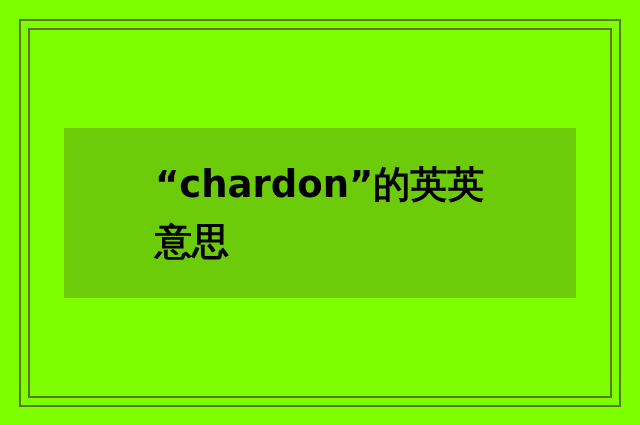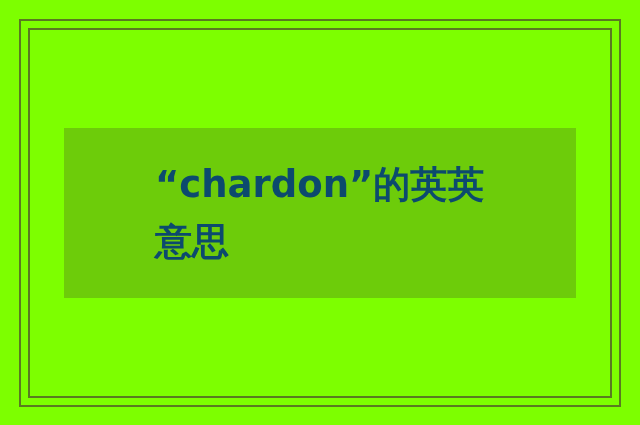--- a/index.html
+++ b/index.html
@@ -59,21 +59,21 @@
     display: flex;
     align-items: center;
     justify-content: center;
     text-align: center;
   }
 
   .headline {
     display: block;
     width: 330px;
     margin: 0;
-    color: #0c4a6e;
+    color: #000000;
     font-family: "DejaVu Sans", "Liberation Sans", sans-serif;
     font-weight: bold;
     font-size: 37px;
     line-height: 57px;
     letter-spacing: 0px;
     word-break: break-all;
     text-align: left;
   }
 </style>
 </head>

